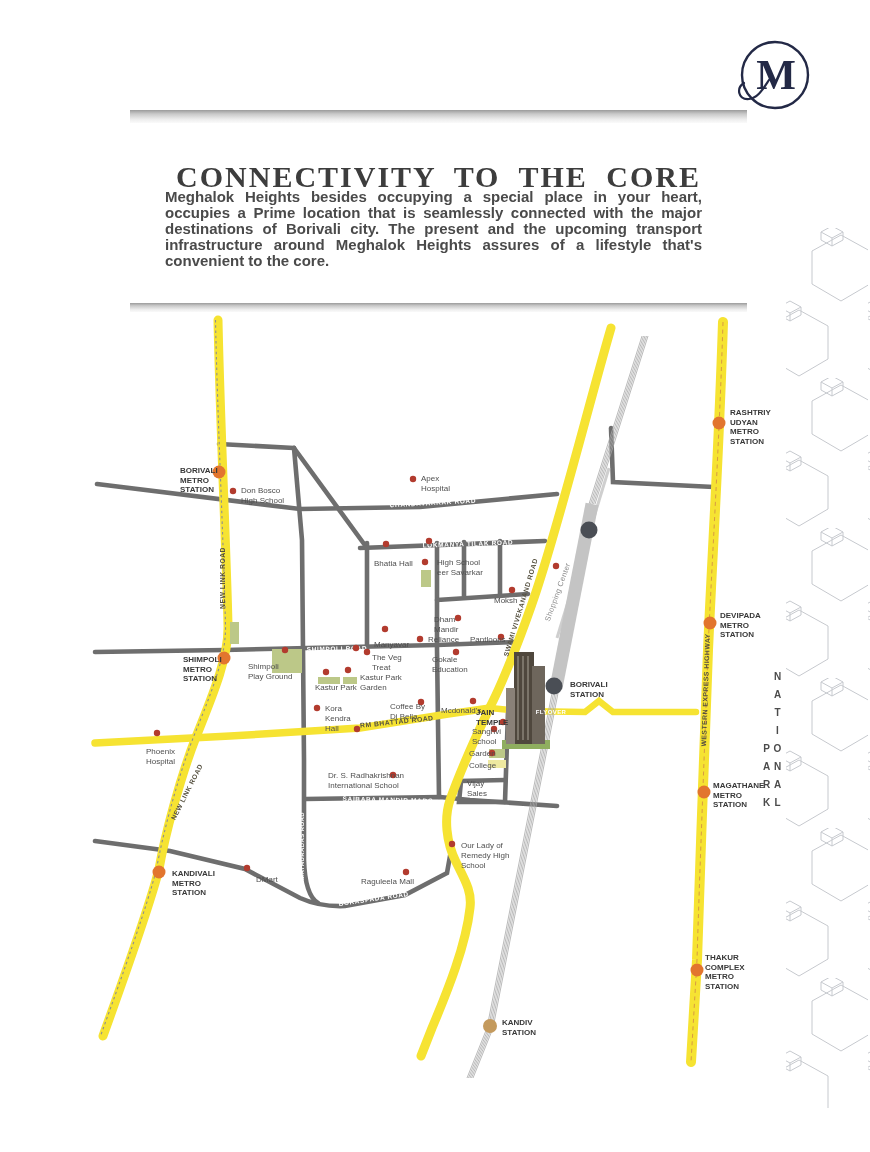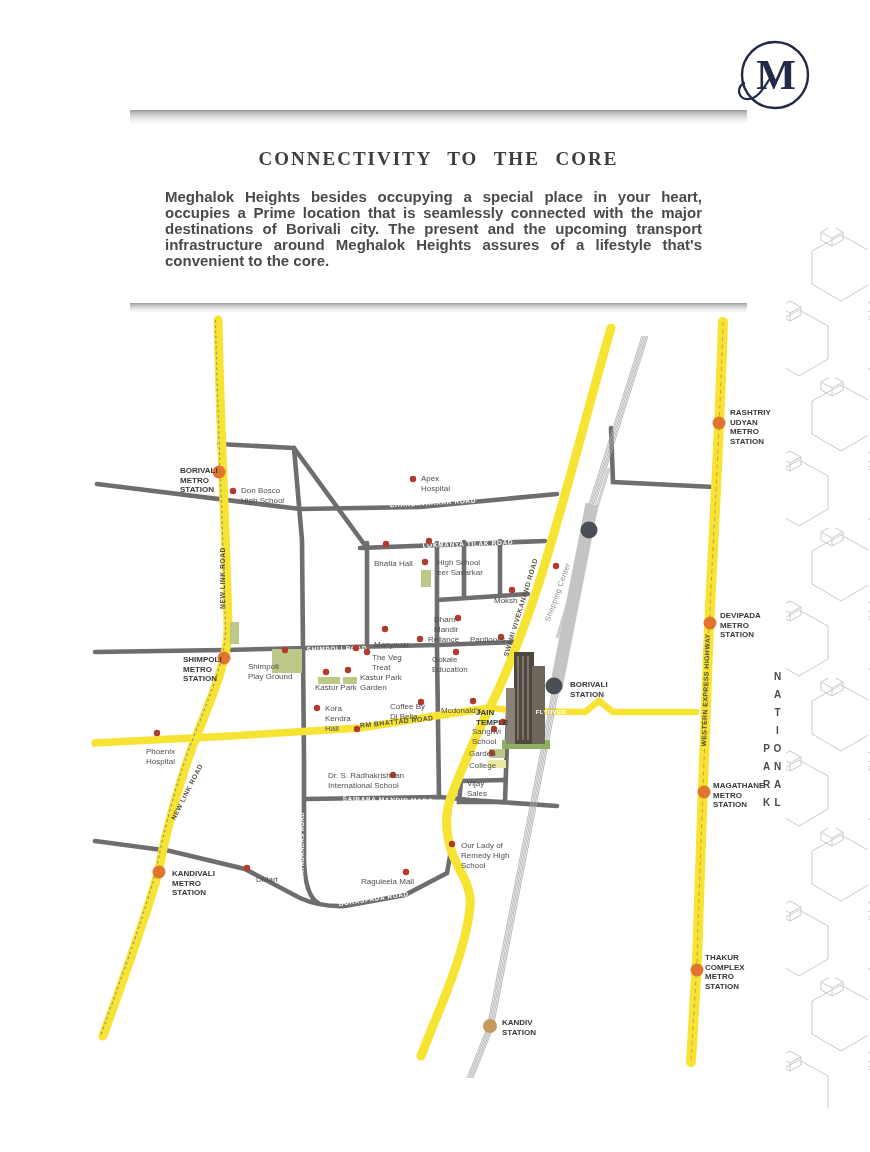--- a/index.html
+++ b/index.html
@@ -1,21 +1,21 @@
 <!DOCTYPE html>
 <html><head>
 <meta charset="utf-8">
 <style>
   html,body{margin:0;padding:0;}
   body{width:870px;height:1152px;background:#ffffff;font-family:"Liberation Sans",sans-serif;position:relative;overflow:hidden;}
   .rule{position:absolute;left:130px;width:617px;background:linear-gradient(180deg,#9b9b9b 0%,#c9c9c9 30%,#ededed 72%,#fafafa 100%);}
   #rule-top{top:110px;height:13px;}
   #rule-bottom{top:303px;height:9px;}
-  .title{position:absolute;left:130px;top:148px;width:617px;text-align:center;
-         font-family:"Liberation Serif",serif;font-size:19px;font-weight:bold;
+  .title{position:absolute;left:130px;top:160px;width:617px;text-align:center;
+         font-family:"Liberation Serif",serif;font-size:30px;font-weight:bold;
          letter-spacing:2px;word-spacing:9px;color:#3d3d3d;}
   .intro{position:absolute;left:165px;top:189px;width:537px;font-size:15px;line-height:16px;
          color:#4a4a4a;text-align:justify;font-weight:bold;}
   .logo{position:absolute;left:736px;top:38px;width:80px;height:80px;}
   .np{position:absolute;left:761px;top:583px;height:232px;
       writing-mode:vertical-rl;text-orientation:upright;direction:rtl;
       letter-spacing:7px;font-size:10px;font-weight:bold;color:#4b4b4b;}
   #map-svg{position:absolute;left:88px;top:315px;width:700px;height:790px;}
   #hex-svg{position:absolute;left:786px;top:228px;width:84px;height:880px;}
   

